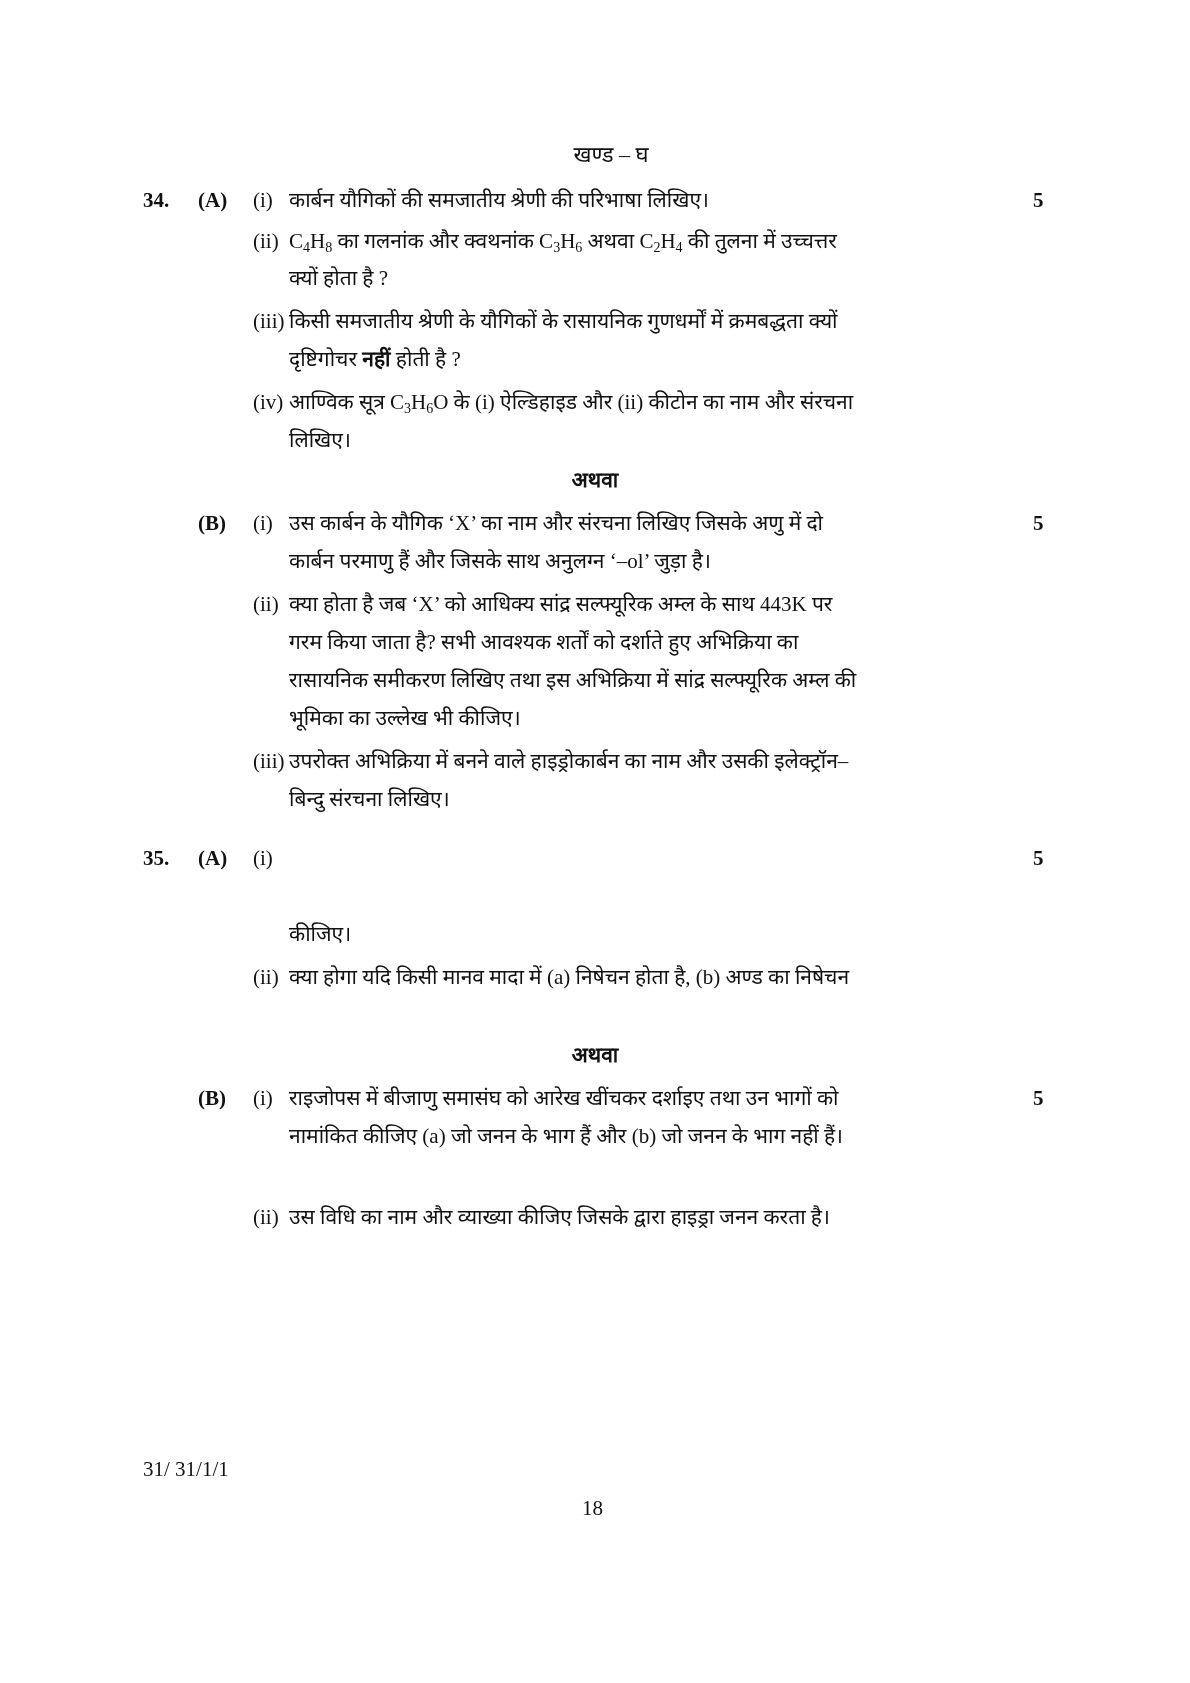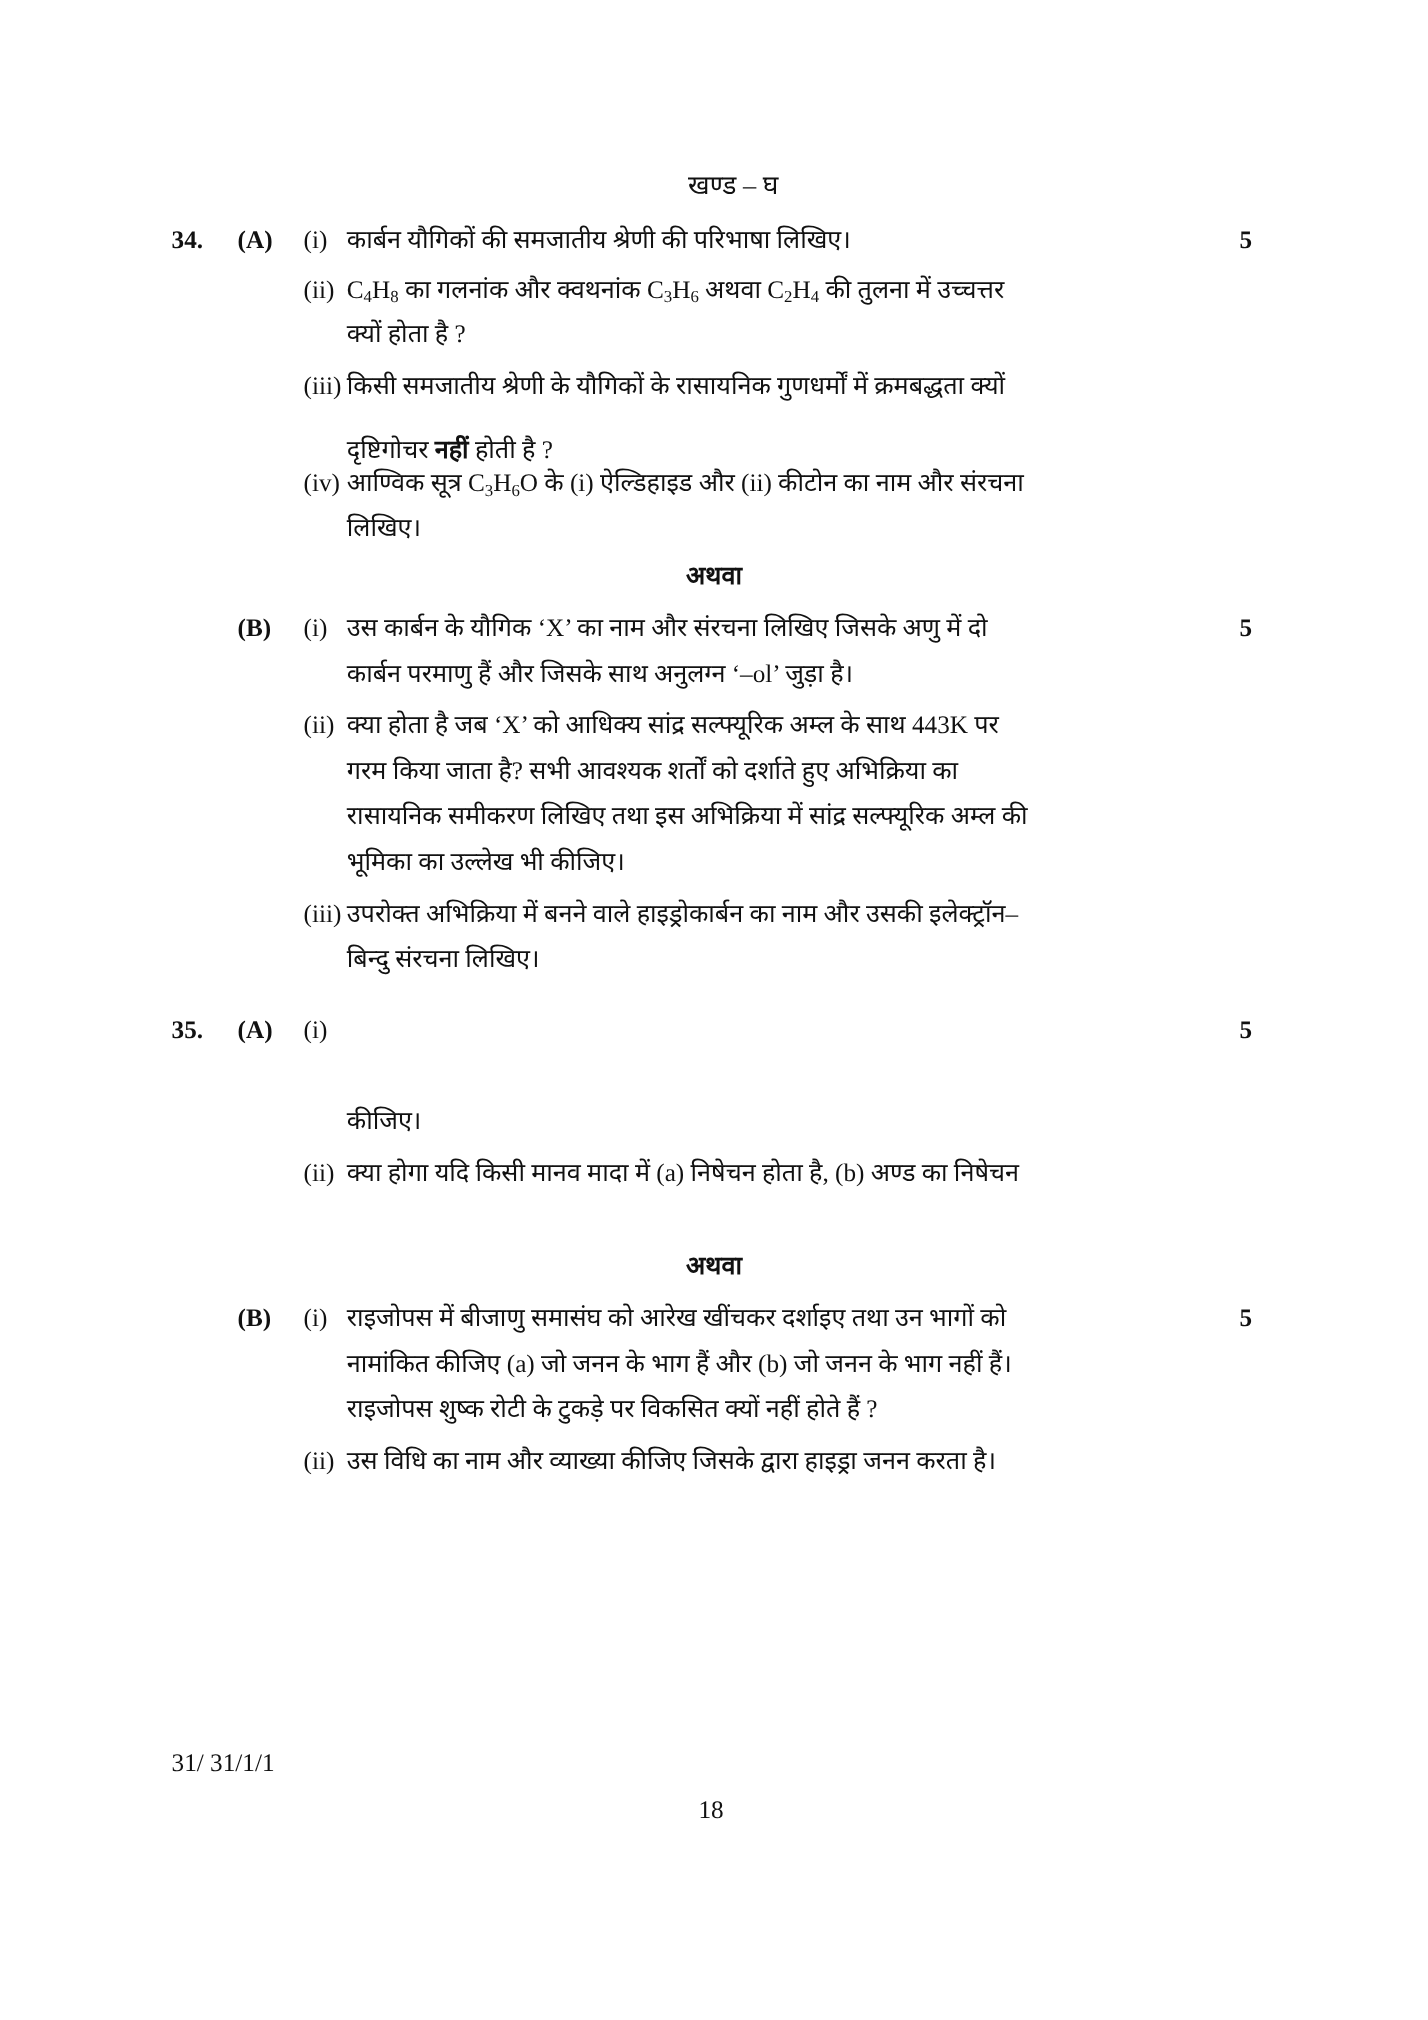--- a/index.html
+++ b/index.html
@@ -99,21 +99,21 @@
   <div class="line sub" style="top:185px">(i)</div>
   <div class="line txt" style="top:185px">कार्बन यौगिकों की समजातीय श्रेणी की परिभाषा लिखिए।</div>
   <div class="line marks" style="top:185px">5</div>
 
   <div class="line sub" style="top:226px">(ii)</div>
   <div class="line txt" style="top:226px;white-space:nowrap"><span>C</span><sub>4</sub><span>H</span><sub>8</sub><span> का गलनांक और क्वथनांक C</span><sub>3</sub><span>H</span><sub>6</sub><span> अथवा C</span><sub>2</sub><span>H</span><sub>4</sub><span> की तुलना में उच्चत्तर</span></div>
   <div class="line txt" style="top:263px">क्यों होता है ?</div>
 
   <div class="line sub" style="top:306px">(iii)</div>
   <div class="line txt" style="top:306px">किसी समजातीय श्रेणी के यौगिकों के रासायनिक गुणधर्मों में क्रमबद्धता क्यों</div>
-  <div class="line txt" style="top:360px"><span>दृष्टिगोचर </span><b class="strong">नहीं</b><span> होती है ?</span></div>
+  <div class="line txt" style="top:344px"><span>दृष्टिगोचर </span><b class="strong">नहीं</b><span> होती है ?</span></div>
 
   <div class="line sub" style="top:387px">(iv)</div>
   <div class="line txt" style="top:387px;white-space:nowrap"><span>आण्विक सूत्र C</span><sub>3</sub><span>H</span><sub>6</sub><span>O के (i) ऐल्डिहाइड और (ii) कीटोन का नाम और संरचना</span></div>
   <div class="line txt" style="top:425px">लिखिए।</div>
 
   <div class="line or" style="top:465px">अथवा</div>
 
   <div class="line opt" style="top:508px">(B)</div>
   <div class="line sub" style="top:508px">(i)</div>
   <div class="line txt" style="top:508px">उस कार्बन के यौगिक ‘X’ का नाम और संरचना लिखिए जिसके अणु में दो</div>
@@ -139,21 +139,20 @@
   <div class="line sub" style="top:962px">(ii)</div>
   <div class="line txt" style="top:962px">क्या होगा यदि किसी मानव मादा में (a) निषेचन होता है, (b) अण्ड का निषेचन</div>
 
   <div class="line or" style="top:1040px">अथवा</div>
 
   <div class="line opt" style="top:1083px">(B)</div>
   <div class="line sub" style="top:1083px">(i)</div>
   <div class="line txt" style="top:1083px">राइजोपस में बीजाणु समासंघ को आरेख खींचकर दर्शाइए तथा उन भागों को</div>
   <div class="line marks" style="top:1083px">5</div>
   <div class="line txt" style="top:1121px">नामांकित कीजिए (a) जो जनन के भाग हैं और (b) जो जनन के भाग नहीं हैं।</div>
-  <div class="line txt" style="top:1159px">राइजोपस शुष्क रोटी के टुकड़े पर विकसित क्यों नहीं होते हैं ?</div>
 
   <div class="line sub" style="top:1202px">(ii)</div>
   <div class="line txt" style="top:1202px">उस विधि का नाम और व्याख्या कीजिए जिसके द्वारा हाइड्रा जनन करता है।</div>
 
   <div class="footer-code">31/ 31/1/1</div>
   <div class="footer-page">18</div>
 
 </div>
 
 </body></html>

